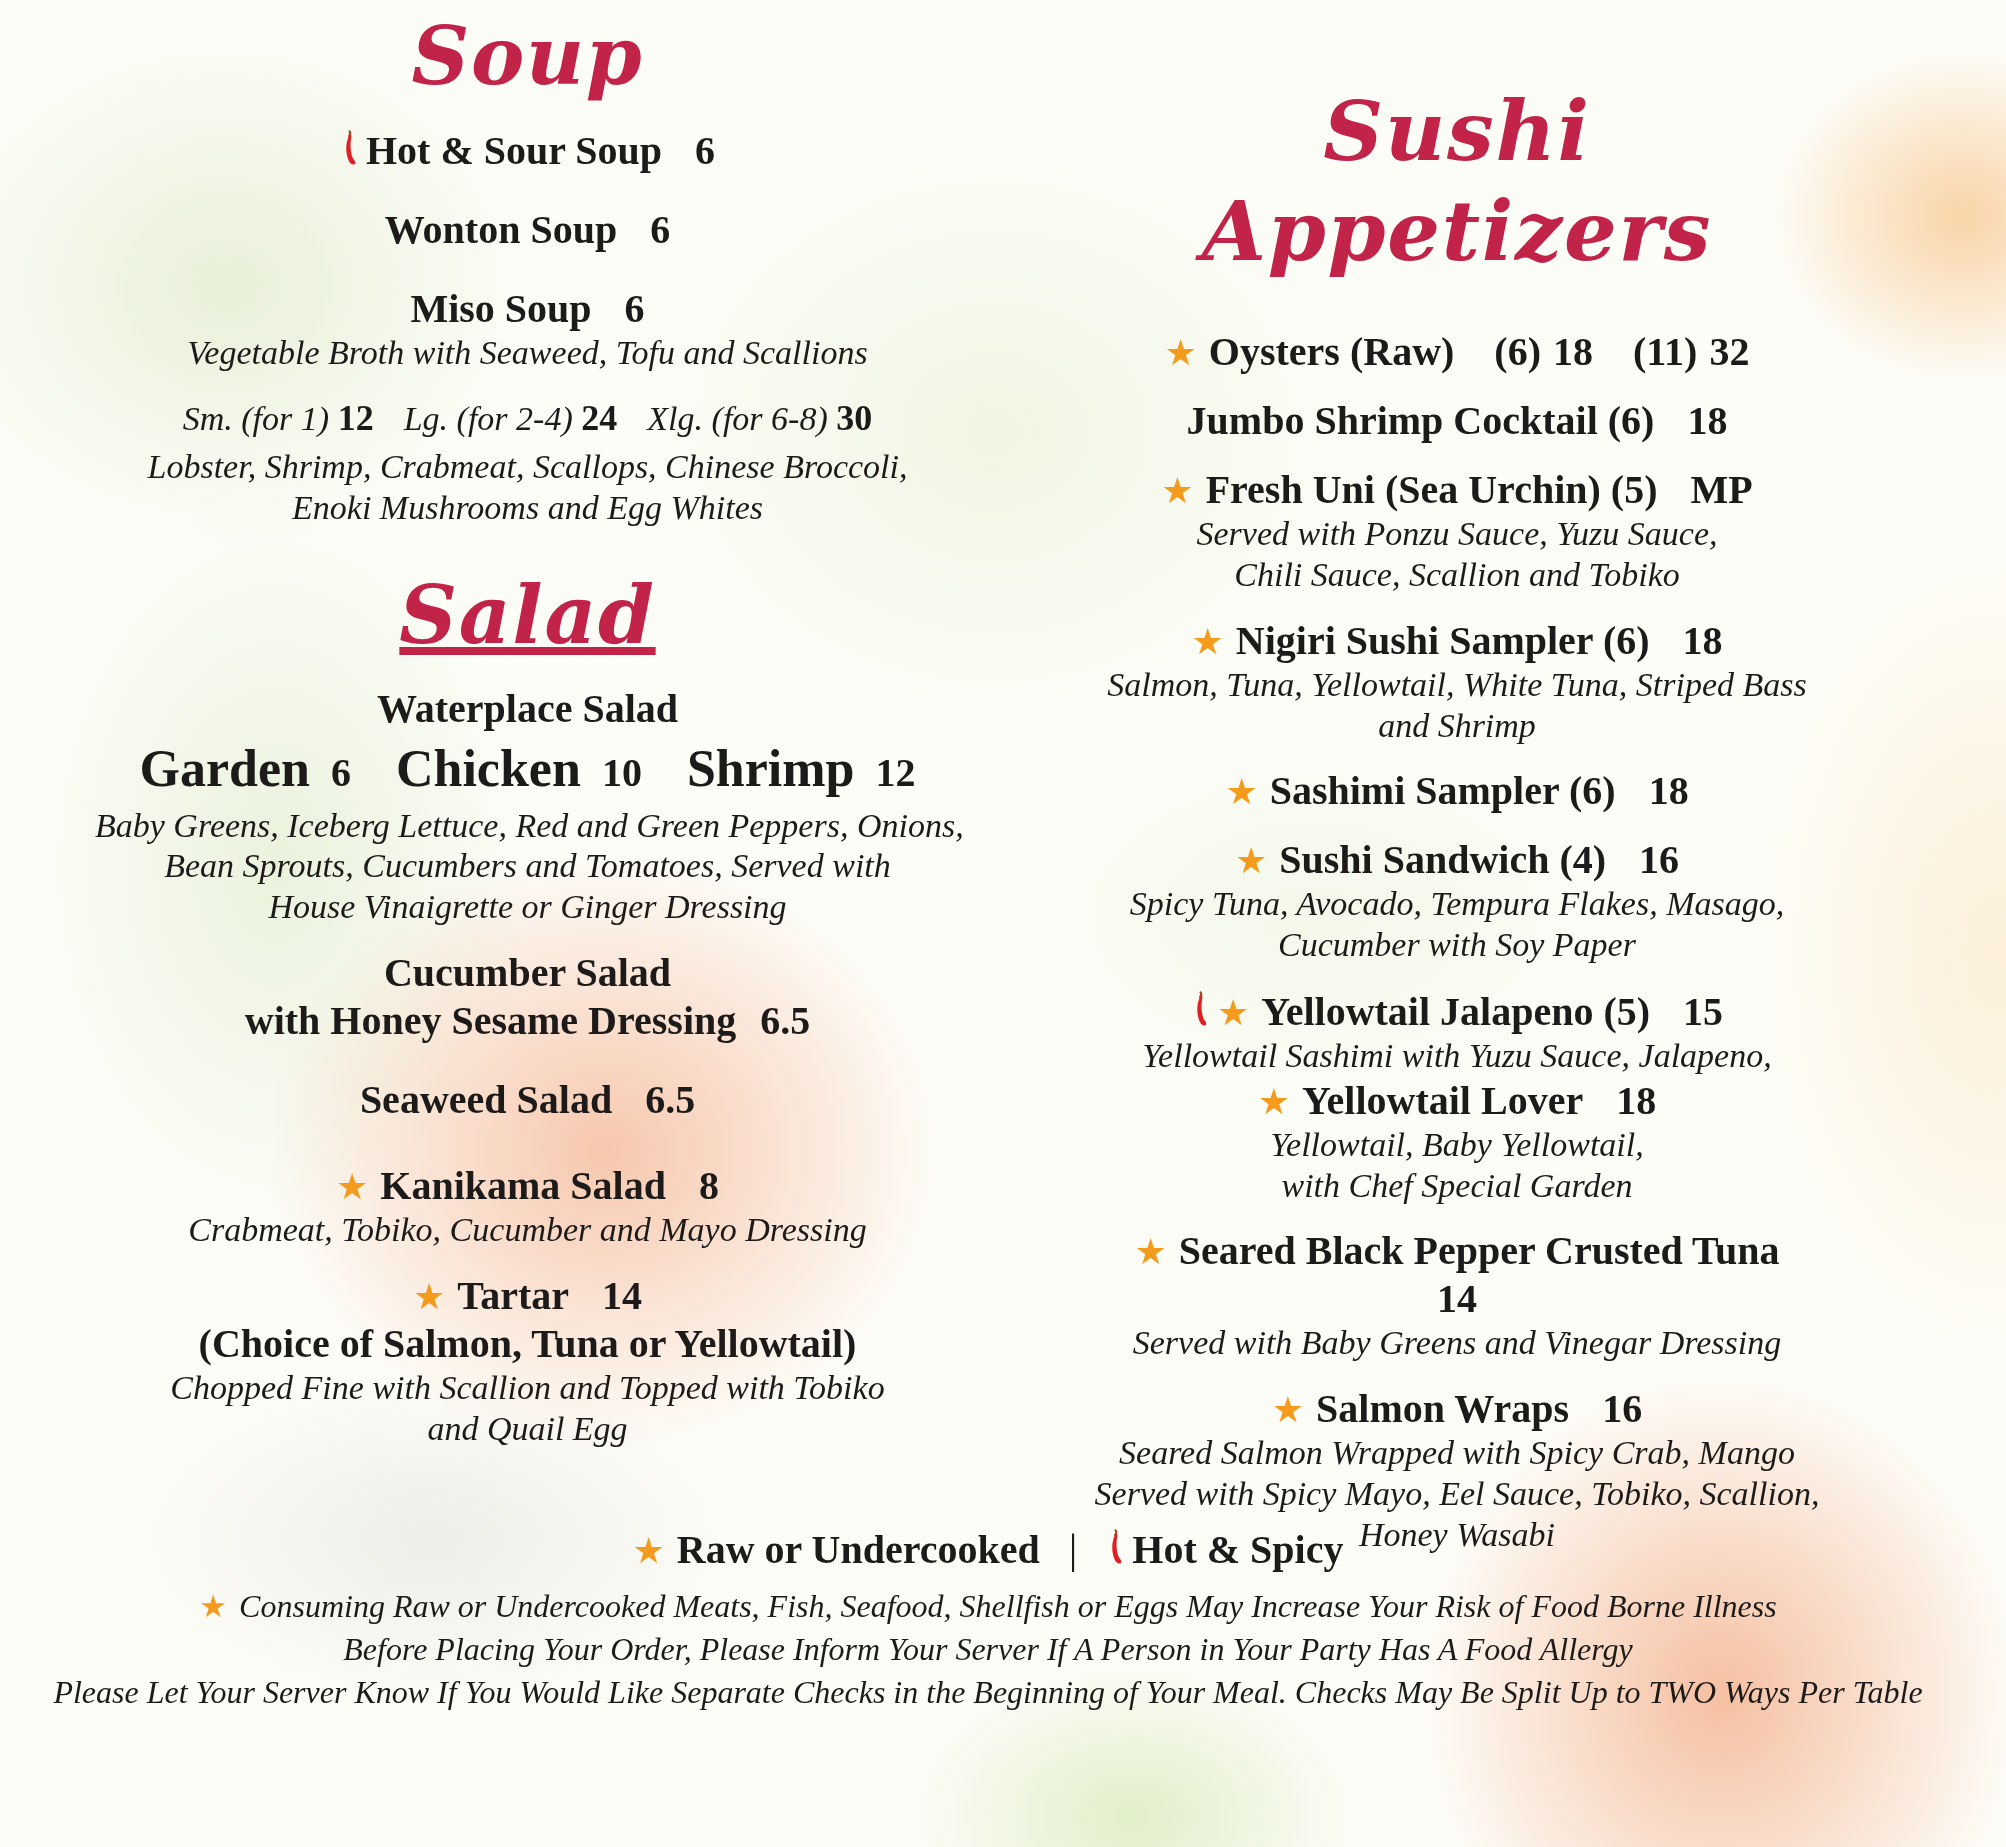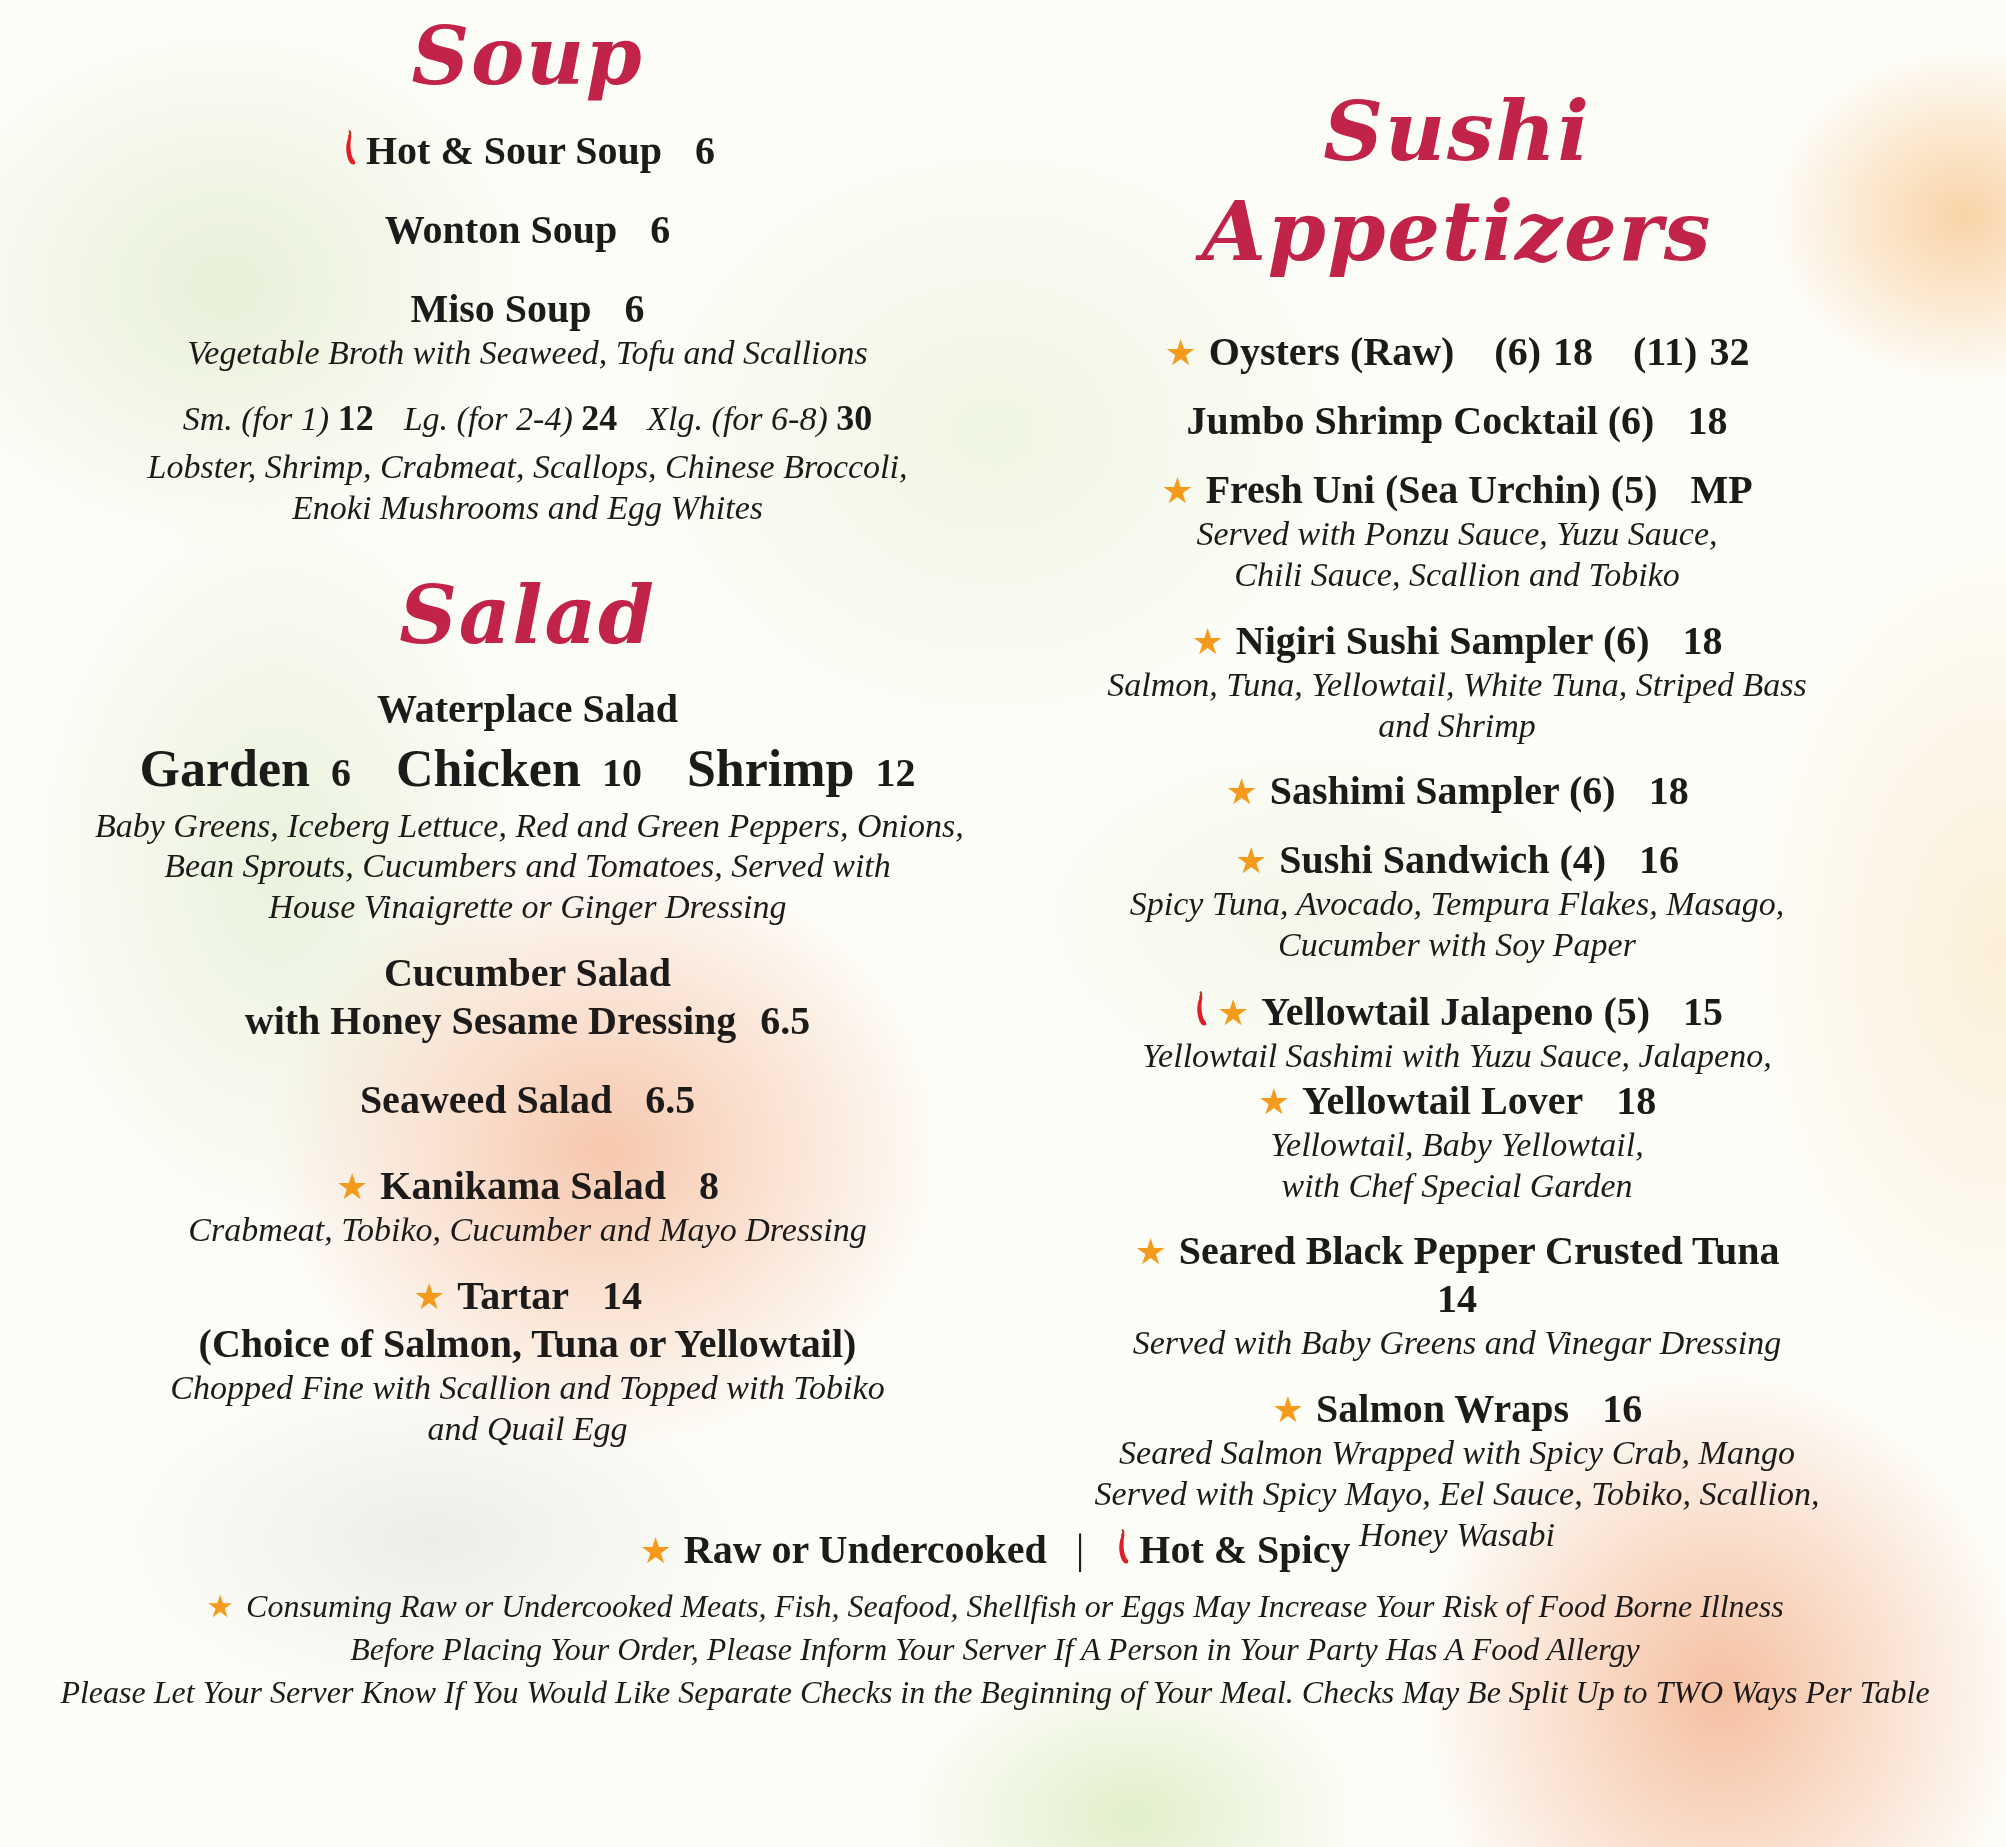--- a/index.html
+++ b/index.html
@@ -50,21 +50,21 @@
   .variant-price { font-weight:700; font-size:40px; margin-left:21px; }
   .variant-pair + .variant-pair { margin-left:45px; }
   .star { color:#f49b1d; font-size:36px; margin-right:12px; font-family:"DejaVu Sans", sans-serif; }
   .chili { width:19px; height:45px; vertical-align:-7px; margin-right:7px; }
   .mb-xs { margin-bottom:5.2px; }
   .mb-s  { margin-bottom:21px; }
   .mb-m  { margin-bottom:31px; }
   .mb-l  { margin-bottom:38px; }
   .title-gap { margin-bottom:24px; }
   .footer {
-    position:absolute; left:26px; top:1524px; width:1938px; text-align:center;
+    position:absolute; left:19px; top:1524px; width:1938px; text-align:center;
   }
   .legend { font-weight:700; font-size:40px; white-space:nowrap; margin-bottom:12px; }
   .legend .sep { font-weight:400; margin:0 29px; font-size:43px; }
   .foot-line { font-style:italic; font-size:32px; line-height:1.35; white-space:nowrap; }
 </style>
 </head>
 <body>
 
 <svg width="0" height="0" style="position:absolute">
   <defs>
@@ -95,21 +95,21 @@
     <span class="item-name">Miso Soup</span><span class="price">6</span>
   </div>
   <div class="desc mb-s">Vegetable Broth with Seaweed, Tofu and Scallions</div>
 
   <div class="sizes mb-xs">
     <span class="size-pair"><span class="size-label">Sm. (for 1)</span><span class="size-price">12</span></span><span class="size-pair"><span class="size-label">Lg. (for 2-4)</span><span class="size-price">24</span></span><span class="size-pair"><span class="size-label">Xlg. (for 6-8)</span><span class="size-price">30</span></span>
   </div>
   <div class="desc">Lobster, Shrimp, Crabmeat, Scallops, Chinese Broccoli,</div>
   <div class="desc">Enoki Mushrooms and Egg Whites</div>
 
-  <div class="script-title title-gap" style="margin-top:40px;">Salad</div>
+  <div class="script-title title-gap" style="margin-top:40px;text-decoration:underline;">Salad</div>
 
   <div class="line mb-xs">
     <span class="item-name">Waterplace Salad</span>
   </div>
   <div class="line mb-xs">
     <span class="variant-pair"><span class="variant-label">Garden</span><span class="variant-price">6</span></span><span class="variant-pair"><span class="variant-label">Chicken</span><span class="variant-price">10</span></span><span class="variant-pair"><span class="variant-label">Shrimp</span><span class="variant-price">12</span></span>
   </div>
   <div class="desc">Baby Greens, Iceberg Lettuce, Red  and Green Peppers, Onions,</div>
   <div class="desc">Bean Sprouts, Cucumbers and Tomatoes, Served with</div>
   <div class="desc mb-s">House Vinaigrette or Ginger Dressing</div>

